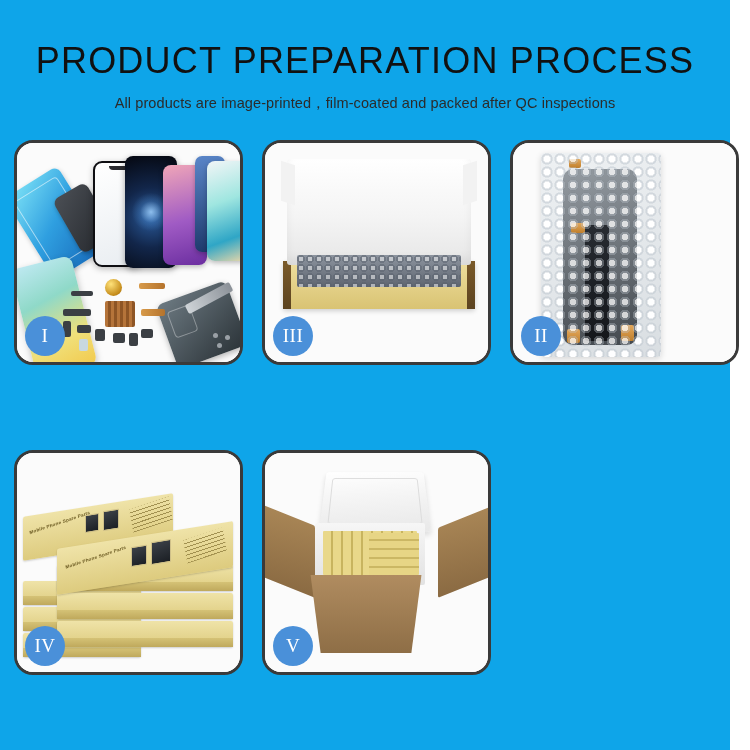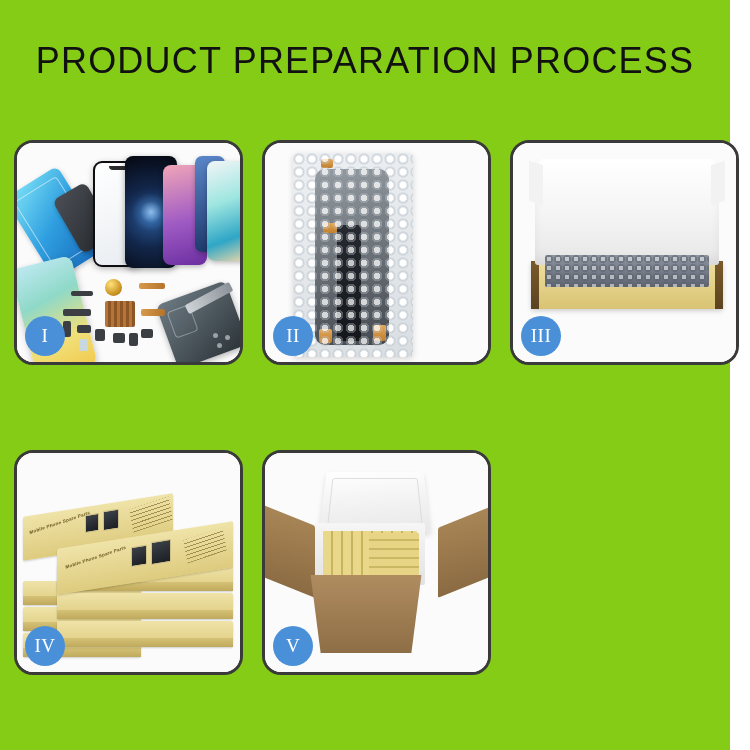--- a/index.html
+++ b/index.html
@@ -4,21 +4,21 @@
 <style>
   * { margin:0; padding:0; box-sizing:border-box; }
 
   html, body {
     width:750px; height:750px;
     background:#ffffff;
     font-family:"Liberation Sans", sans-serif;
     overflow:hidden;
   }
 
-  .page { position:relative; width:730px; height:750px; background:#84cc16; }
+  .page { position:relative; width:730px; height:750px; background:#0ea5e9; }
 
   
   .header { padding-top:40px; text-align:center; }
 
   .title {
     font-size:36px;
     font-weight:400;
     letter-spacing:1.2px;
     color:#111;
     font-family:"Liberation Sans", sans-serif;
@@ -349,20 +349,21 @@
     position:absolute; background:rgba(150,124,86,.85); border-radius:1px;
   }
 </style>
 </head>
 <body>
 
 <div class="page">
 
   <div class="header">
     <div class="title">PRODUCT PREPARATION PROCESS</div>
+    <div class="subtitle">All products are image-printed，film-coated and packed after QC inspections</div>
   </div>
 
   <div class="grid">
 
     <div class="panel">
       <div class="panel-inner">
         <div class="ph lcd-blue"></div>
         <div class="ph back-dark"></div>
         <div class="ph glass-white"></div>
         <div class="ph black-screen"></div>
@@ -388,44 +389,44 @@
         <div class="tool-tweezer"></div>
         <div class="screw" style="left:200px;top:200px;"></div>
         <div class="screw" style="left:208px;top:192px;"></div>
         <div class="screw" style="left:196px;top:190px;"></div>
       </div>
       <div class="badge">I</div>
     </div>
 
     <div class="panel">
       <div class="panel-inner">
+        <div class="mailer-body"></div>
+        <div class="mailer-lid"></div>
+        <div class="gray-bubble"></div>
+      </div>
+      <div class="badge">III</div>
+    </div>
+
+    <div class="panel">
+      <div class="panel-inner">
         <div class="bubble-bag">
           <div class="screen-inside"></div>
           <div class="flex-strip"></div>
           <div class="tape" style="left:28px;top:6px;width:12px;height:9px;"></div>
           <div class="tape" style="left:30px;top:70px;width:14px;height:10px;"></div>
           <div class="tape" style="left:26px;top:176px;width:13px;height:14px;"></div>
           <div class="tape" style="left:80px;top:172px;width:13px;height:16px;"></div>
           <div class="bubble-overlay"></div>
         </div>
       </div>
       <div class="badge">II</div>
     </div>
 
     <div class="panel">
       <div class="panel-inner">
-        <div class="mailer-body"></div>
-        <div class="mailer-lid"></div>
-        <div class="gray-bubble"></div>
-      </div>
-      <div class="badge">III</div>
-    </div>
-
-    <div class="panel">
-      <div class="panel-inner">
         <div class="box-stack">
 
           <div class="ybox" style="left:0;top:112px;width:118px;height:24px;">
               <div class="side"></div>
             </div>
           <div class="ybox" style="left:0;top:138px;width:118px;height:24px;">
               <div class="side"></div>
             </div>
           <div class="ybox" style="left:0;top:164px;width:118px;height:24px;">
               <div class="side"></div>

